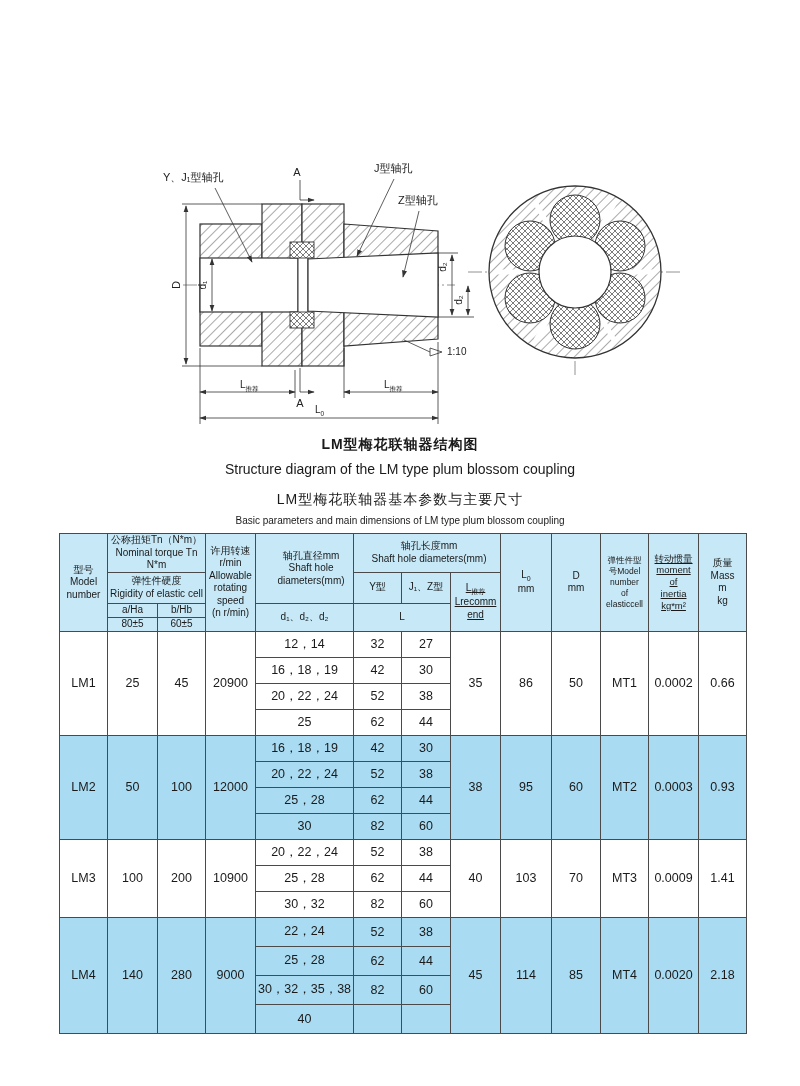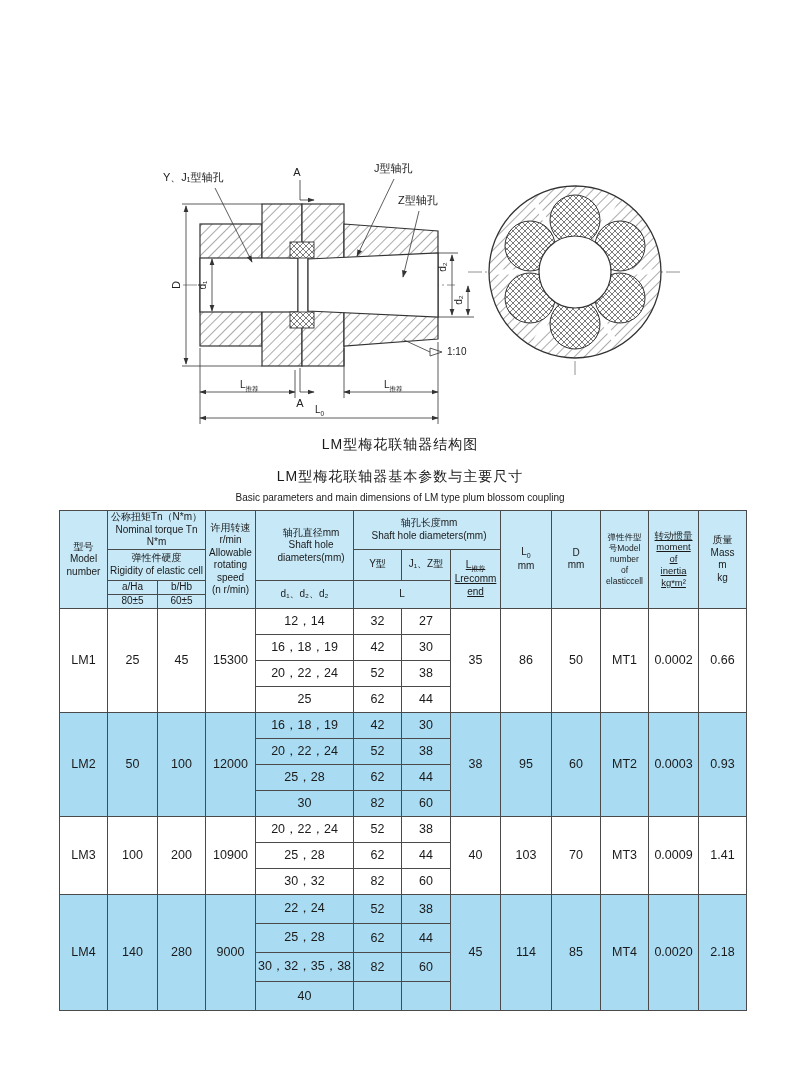--- a/index.html
+++ b/index.html
@@ -5,21 +5,21 @@
   * { margin:0; padding:0; box-sizing:border-box; }
   html,body { background:#ffffff; }
   body {
     width:800px; height:1086px; position:relative;
     font-family:"Liberation Sans","DejaVu Sans",sans-serif;
     color:#1a1a1a; overflow:hidden;
   }
   .diagram-wrap { width:800px; height:430px;text-decoration:underline; }
   svg text { font-family:"Liberation Sans","DejaVu Sans",sans-serif; fill:#222; }
   .captions { text-align:center; }
-  .cap-zh   { font-size:14px; margin-top:6px;  letter-spacing:1px; }
+  .cap-zh   { font-size:14px; margin-top:6px;  letter-spacing:1px;font-weight:bold; }
   .cap-en   { font-size:14px; margin-top:7px; }
   .tbl-title-zh { font-size:14px; margin-top:14px; text-align:center; letter-spacing:1px; }
   .tbl-title-en { font-size:10px; margin-top:6px;  text-align:center; }
 
   table.params { border-collapse:collapse; table-layout:fixed; width:688px; margin:7px 0 0 59px; }
   .params th, .params td {
     border:1px solid var(--border,#4a4a4a);
     text-align:center; vertical-align:middle; padding:0 1px;
     font-weight:normal; overflow:hidden;
   }
@@ -150,20 +150,21 @@
         <circle cx="620" cy="298" r="25"></circle>
         <circle cx="620" cy="246" r="25"></circle>
       </g>
       <circle cx="575" cy="272" r="36" fill="#ffffff" stroke="#333" stroke-width="1.2"></circle>
     </g>
   </svg>
   </div>
 
   <div class="captions">
     <div class="cap-zh">LM型梅花联轴器结构图</div>
+    <div class="cap-en">Structure diagram of the LM type plum blossom coupling</div>
     <div class="tbl-title-zh">LM型梅花联轴器基本参数与主要尺寸</div>
     <div class="tbl-title-en">Basic parameters and main dimensions of LM type plum blossom coupling</div>
   </div>
 
   <table class="params">
     <colgroup>
       <col style="width:48px">
         <col style="width:50px">
         <col style="width:48px">
         <col style="width:50px">
@@ -258,21 +259,21 @@
         <th class="fs105">80±5</th>
         <th class="fs105">60±5</th>
       </tr>
     </thead>
     <tbody>
 
       <tr class="h26">
         <td rowspan="4">LM1</td>
         <td rowspan="4">25</td>
         <td rowspan="4">45</td>
-        <td rowspan="4">15300</td>
+        <td rowspan="4">20900</td>
         <td class="cell-d">12，14</td>
         <td>32</td>
         <td>27</td>
         <td rowspan="4">35</td>
         <td rowspan="4">86</td>
         <td rowspan="4">50</td>
         <td rowspan="4">MT1</td>
         <td rowspan="4">0.0002</td>
         <td rowspan="4">0.66</td>
       </tr>

